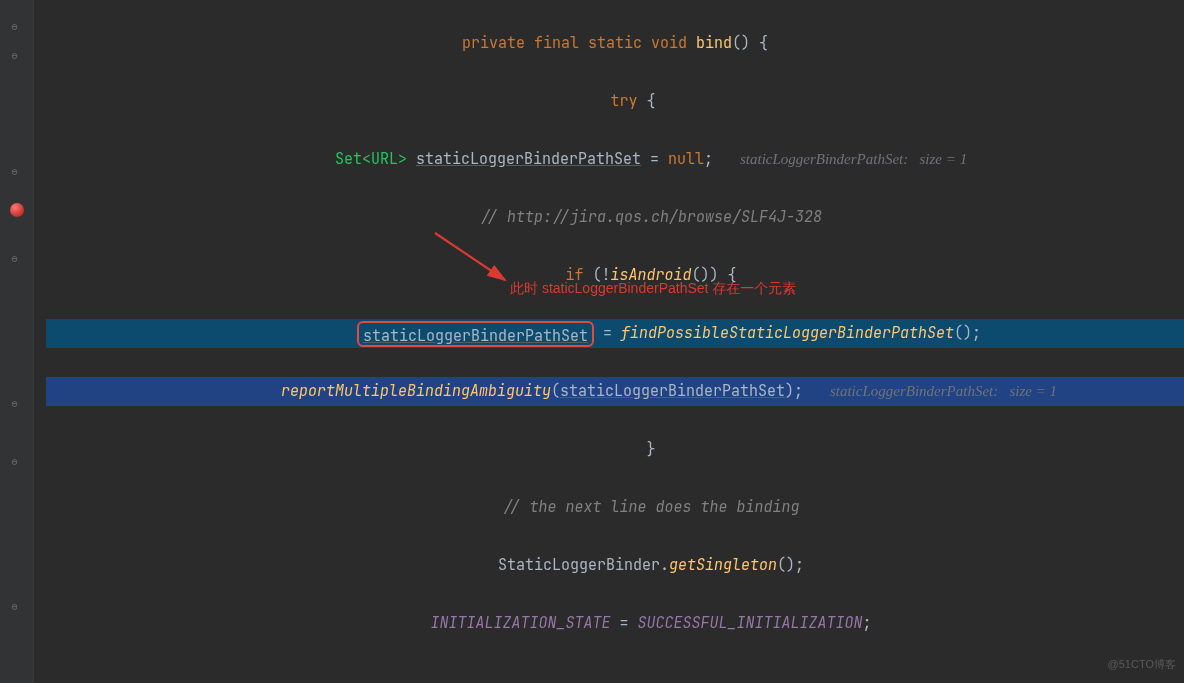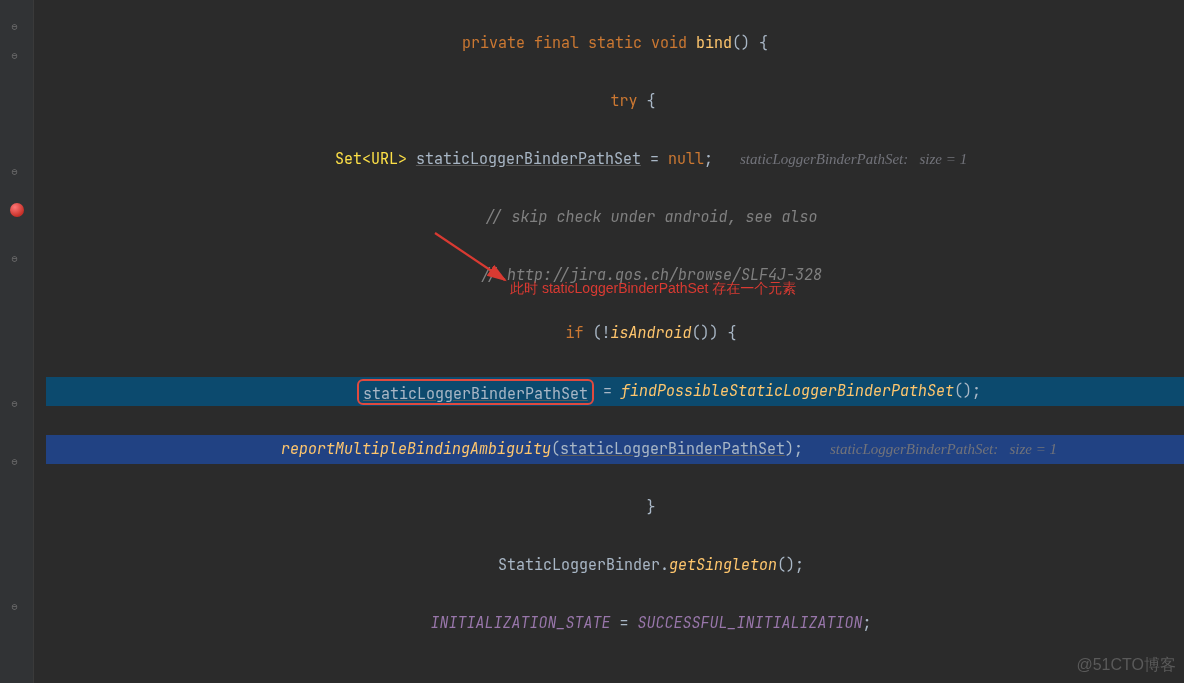--- a/index.html
+++ b/index.html
@@ -45,21 +45,21 @@
   }
   .line { height: 29px; position: relative; text-align: center; }
   .bp-line { background: #0c4a6e; }
   .exec-line { background: #214283; }
   .kw { color: #cc7832; }
   .method { color: #ffc66d; font-style: italic; }
   .methodc { color: #ffc66d; }
   .comment { color: #808080; font-style: italic; }
   .hint { color: #72737a; font-style: italic; font-family: Liberation Serif, serif; }
   .const { color: #9876aa; font-style: italic; }
-  .type { color: #fde047; }
+  .type { color: #22c55e; }
   .var { color: #a9b7c6; }
   .uvar { text-decoration: underline; text-decoration-color: #5a5a5a; }
   .boxed {
     border: 2px solid #e04a3f;
     border-radius: 6px;
     padding: 2px 4px;
     display: inline-block;
     line-height: 22px;
     height: 26px;
     vertical-align: middle;
@@ -74,21 +74,21 @@
   }
   .arrow {
     position: absolute;
     pointer-events: none;
   }
   .watermark {
     position: absolute;
     right: 8px;
     bottom: 4px;
     color: #5a5a5a;
-    font-size: 16px;
+    font-size: 11px;
     font-family: sans-serif;
   }
 </style>
 </head>
 <body>
 
 <div class="gutter">
   <div class="fold" style="top:22px">⊖</div>
   <div class="fold" style="top:51px">⊖</div>
   <div class="fold" style="top:167px">⊖</div>
@@ -96,26 +96,26 @@
   <div class="fold" style="top:254px">⊖</div>
   <div class="fold" style="top:399px">⊖</div>
   <div class="fold" style="top:457px">⊖</div>
   <div class="fold" style="top:602px">⊖</div>
 </div>
 
 <div class="code">
 <div class="line"><span class="kw">private</span> <span class="kw">final</span> <span class="kw">static</span> <span class="kw">void</span> <span class="methodc">bind</span><span>() {</span></div>
 <div class="line">    <span class="kw">try</span><span> {</span></div>
 <div class="line">        <span class="type">Set&lt;URL&gt; </span><span class="var uvar">staticLoggerBinderPathSet</span><span> = </span><span class="kw">null</span><span>;   </span><span class="hint">staticLoggerBinderPathSet:   size = 1</span></div>
-<div class="line">        <span class="comment">// skip check under android, see also</span></div>
 <div class="line">        <span class="comment">// http://jira.qos.ch/browse/SLF4J-328</span></div>
 <div class="line">        <span class="kw">if</span><span> (!</span><span class="method">isAndroid</span><span>()) {</span></div>
 <div class="line bp-line">            <span class="boxed"><span class="var uvar">staticLoggerBinderPathSet</span></span><span> = </span><span class="method">findPossibleStaticLoggerBinderPathSet</span><span>();</span></div>
 <div class="line exec-line">            <span class="method">reportMultipleBindingAmbiguity</span><span>(</span><span class="var uvar">staticLoggerBinderPathSet</span><span>);   </span><span class="hint">staticLoggerBinderPathSet:   size = 1</span></div>
 <div class="line">        <span>}</span></div>
+<div class="line">        <span class="comment">// the next line does the binding</span></div>
 <div class="line">        <span>StaticLoggerBinder.</span><span class="method">getSingleton</span><span>();</span></div>
 <div class="line">        <span class="const">INITIALIZATION_STATE</span><span> = </span><span class="const">SUCCESSFUL_INITIALIZATION</span><span>;</span></div>
 
 
 
 
 
 
 
 

